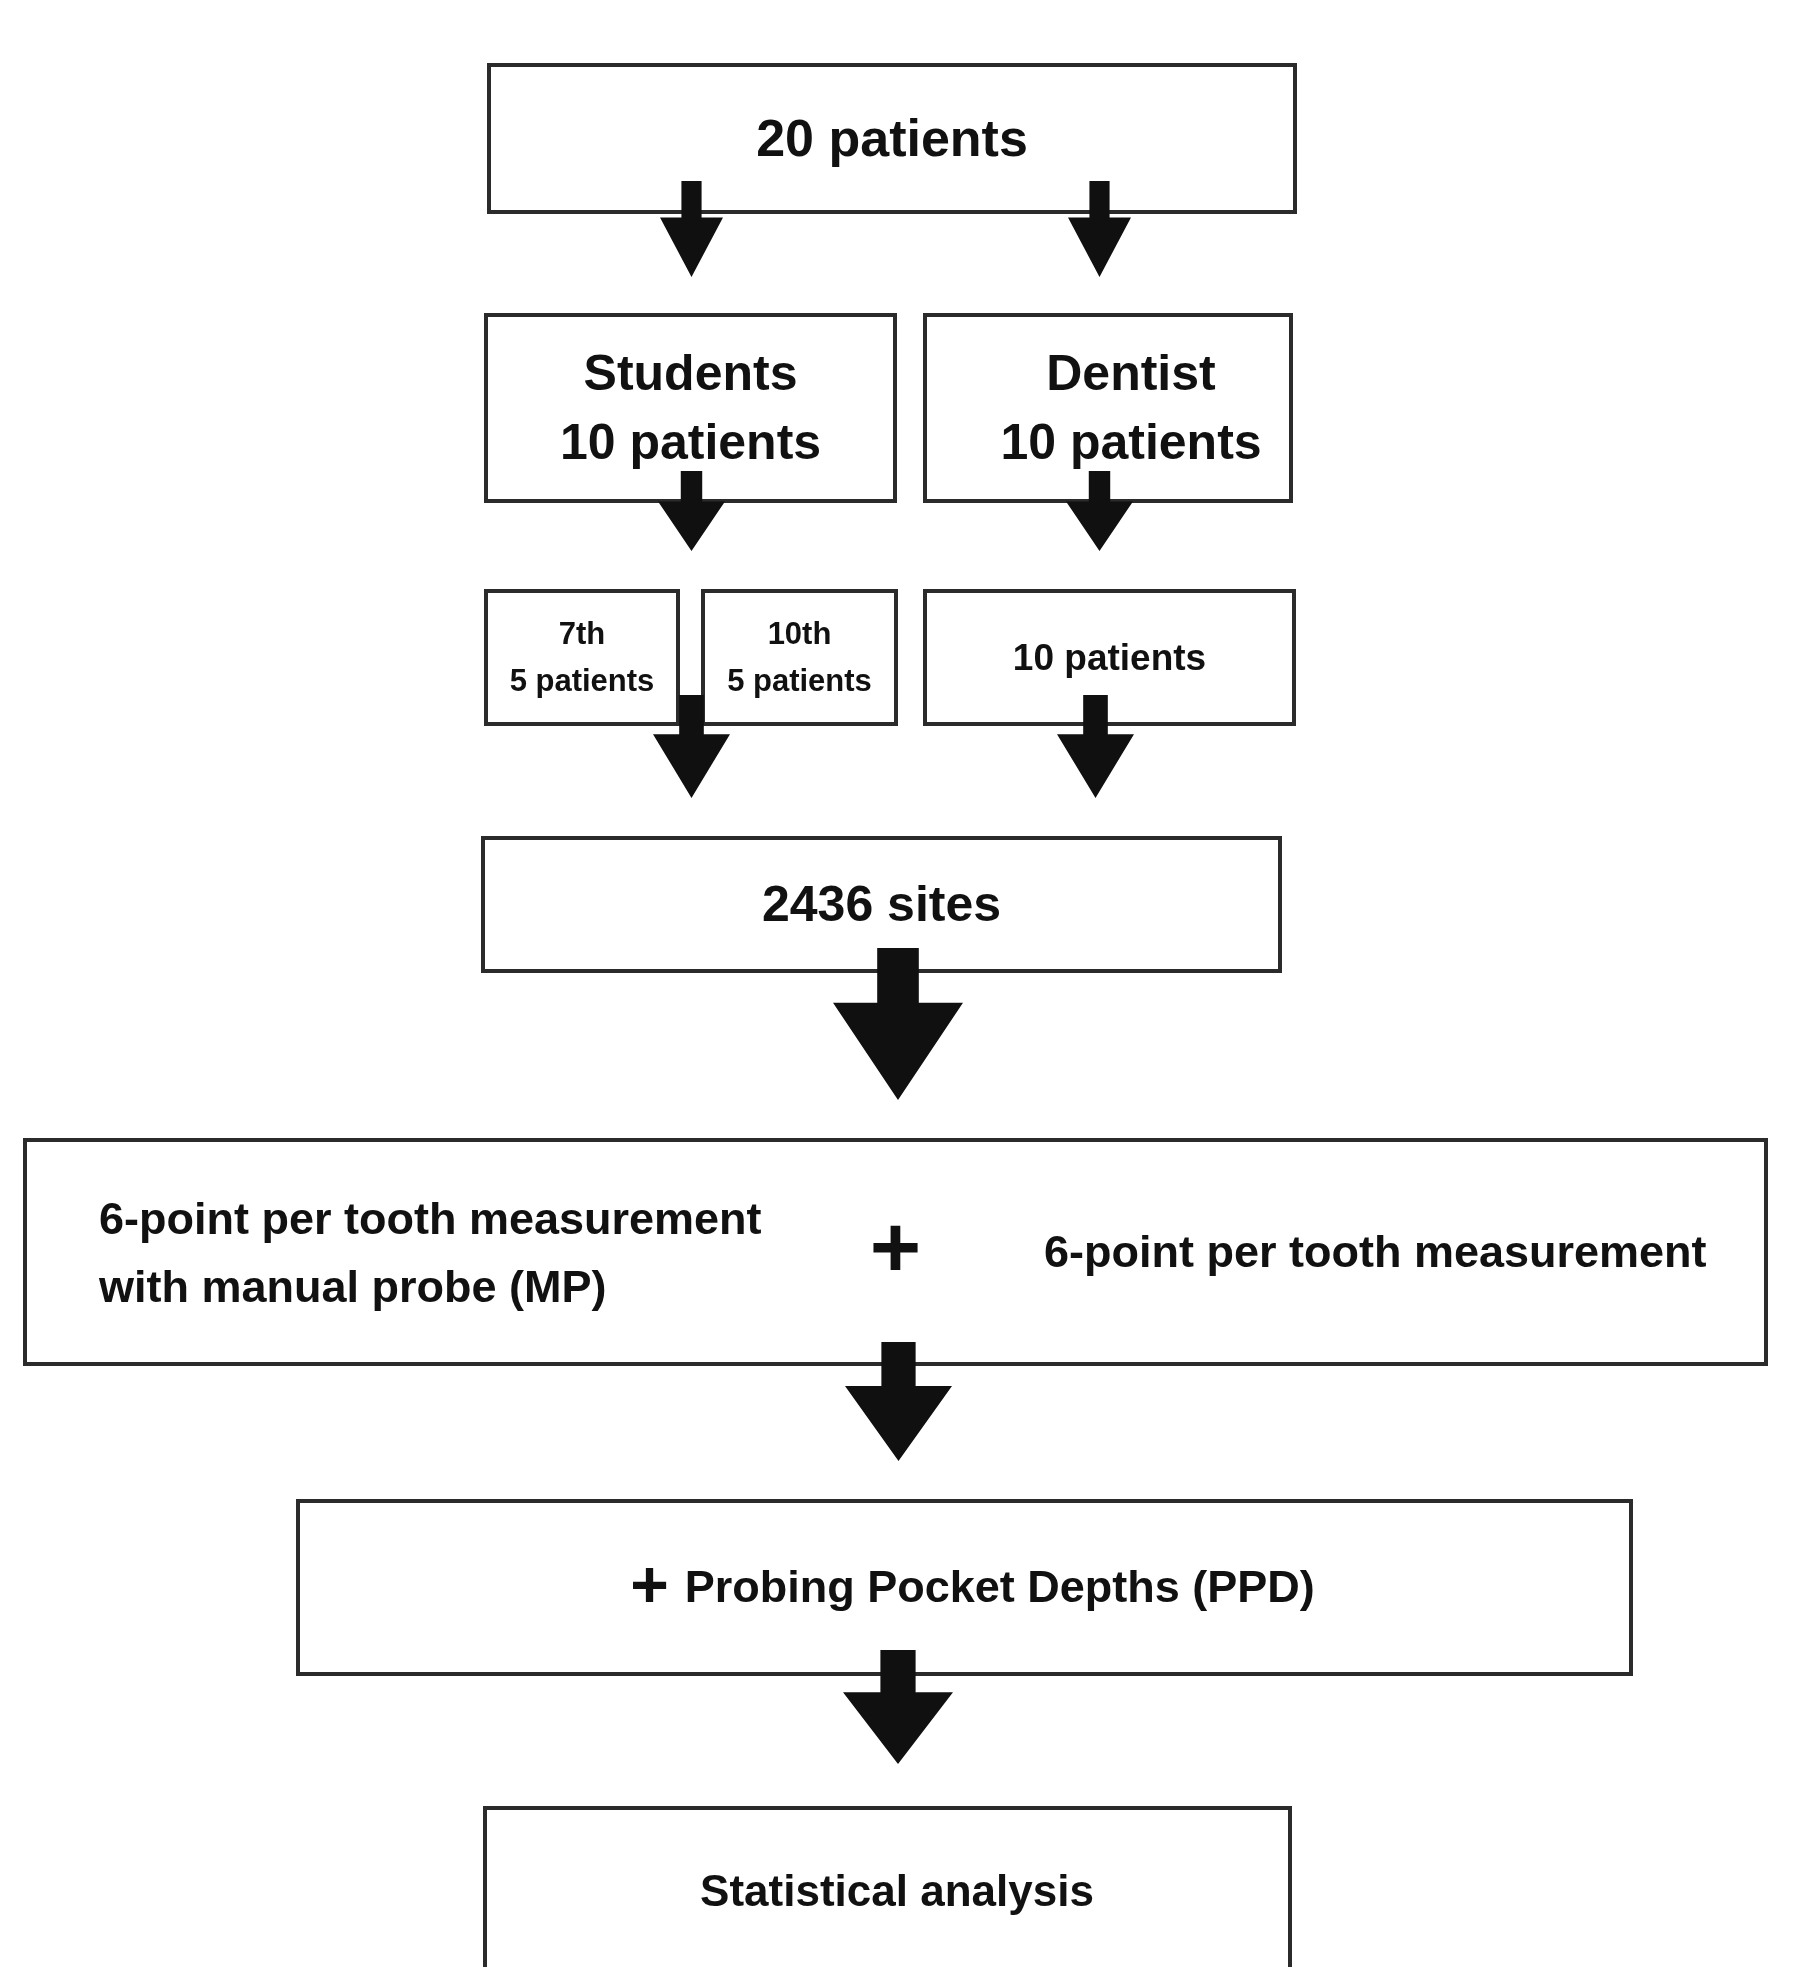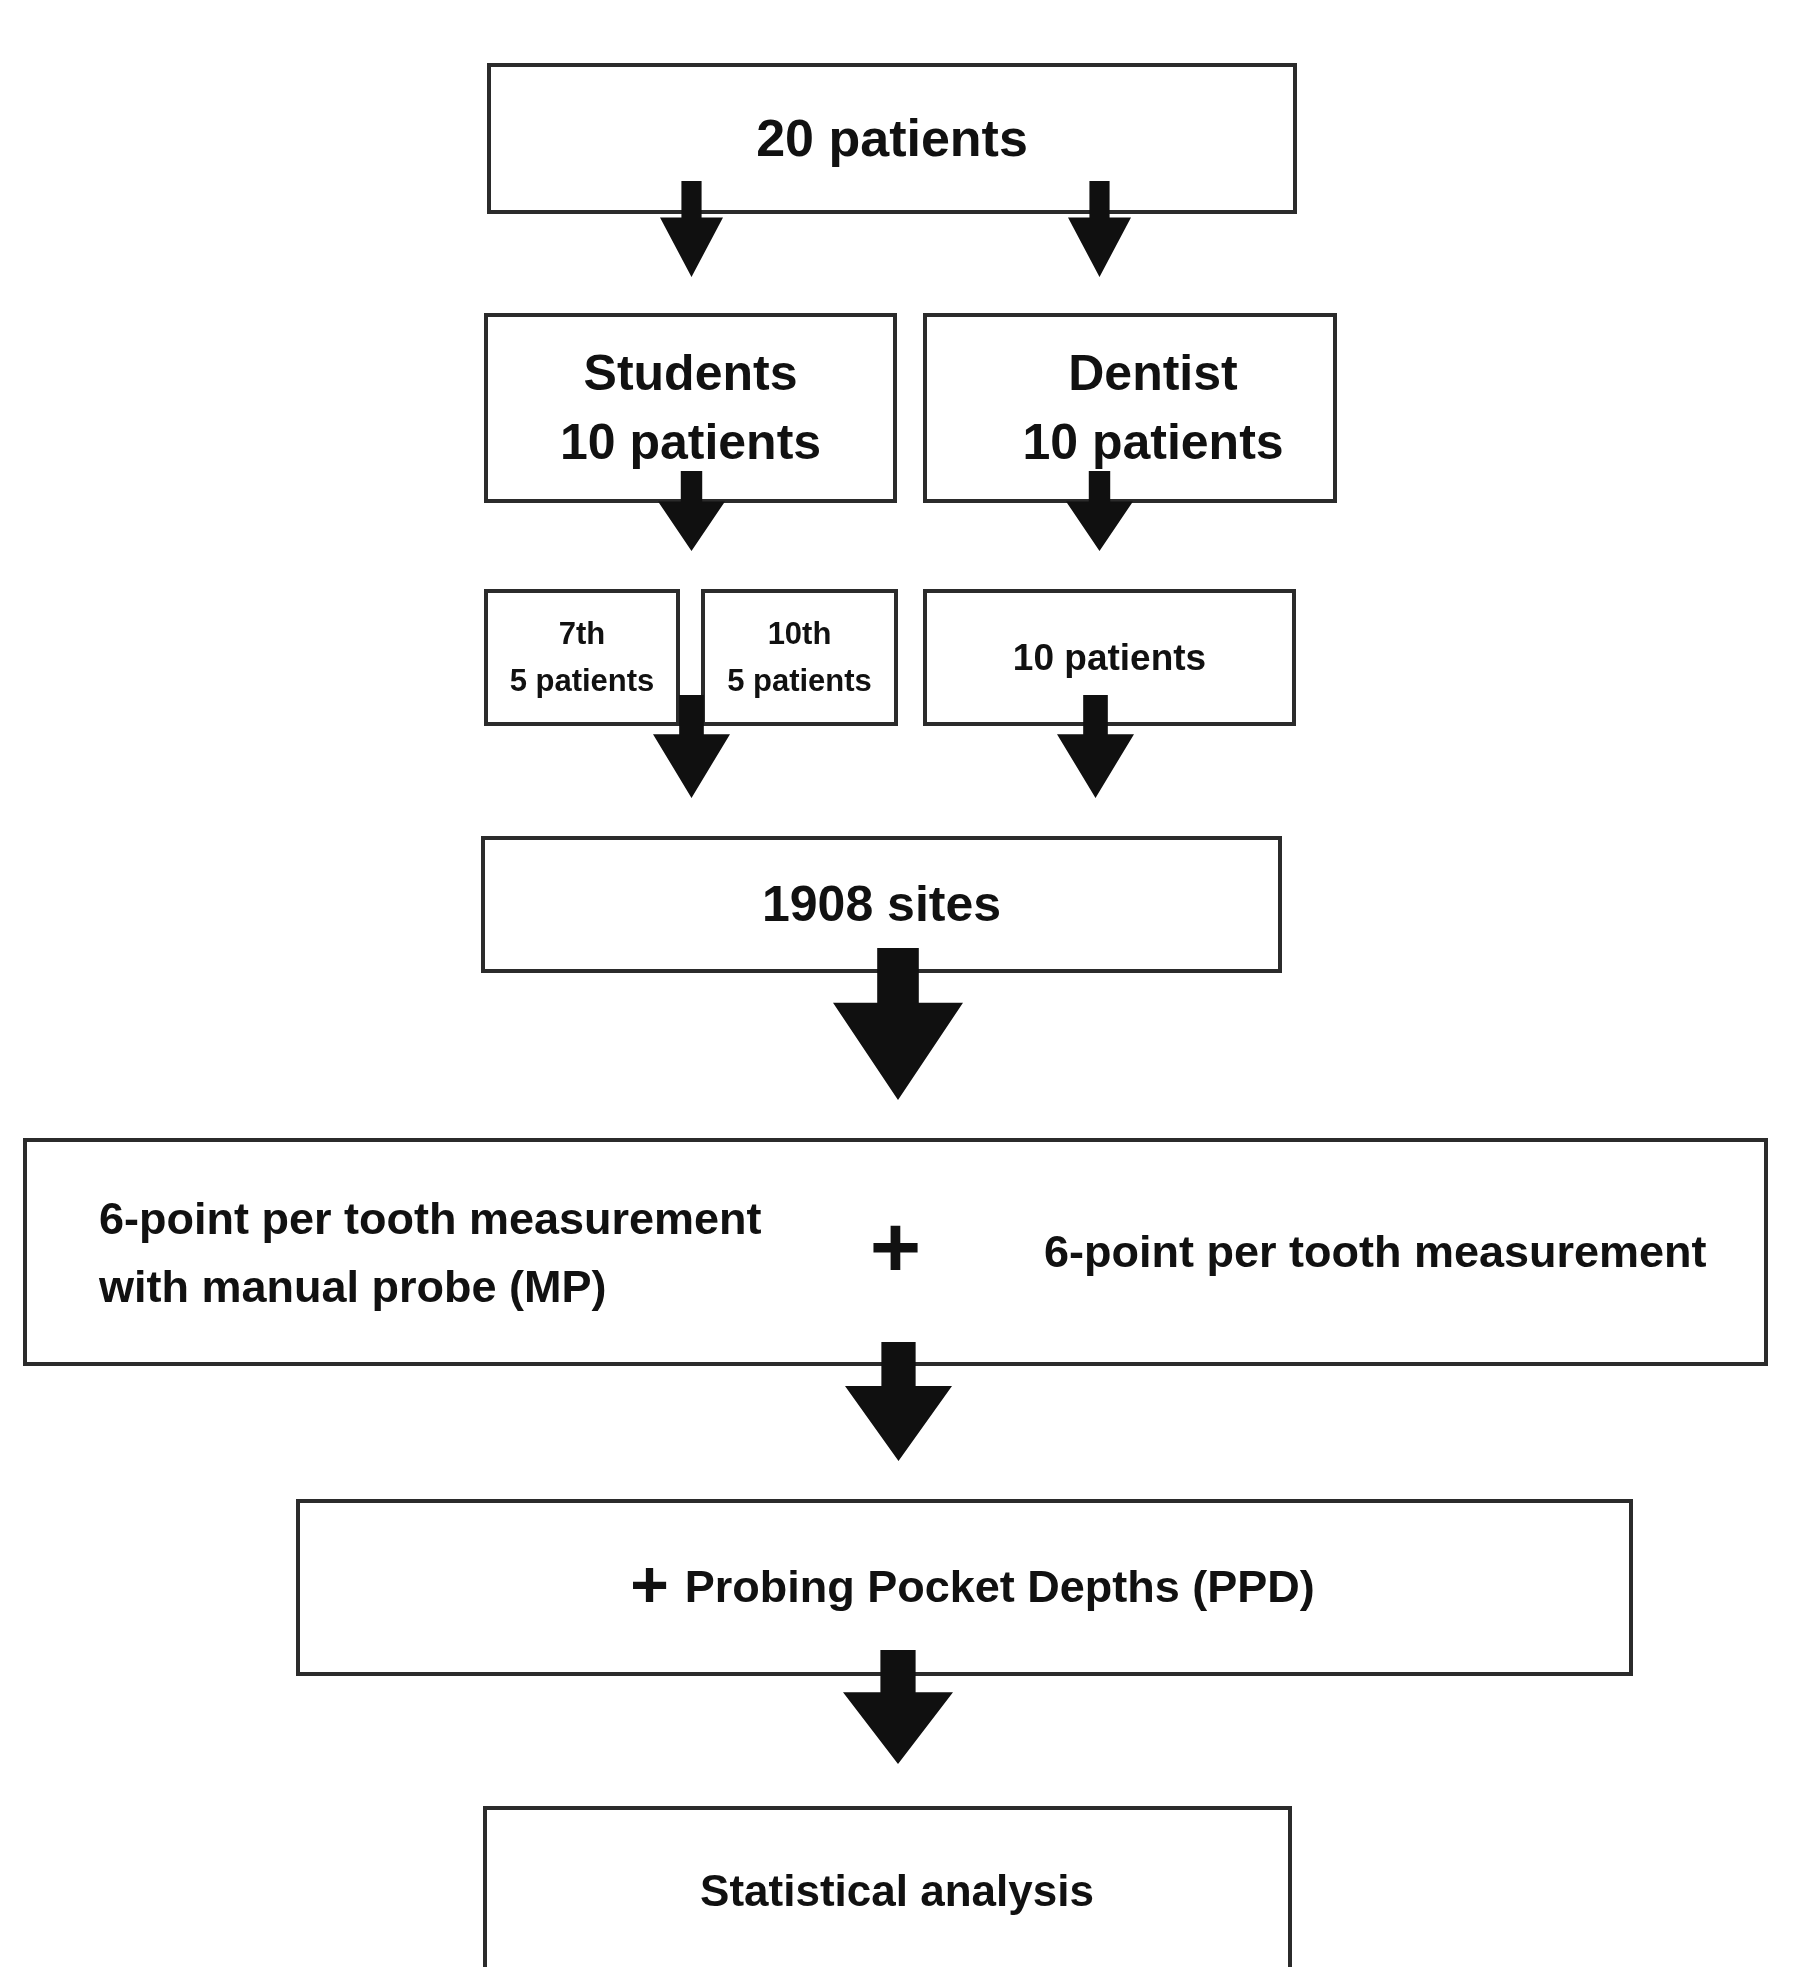--- a/index.html
+++ b/index.html
@@ -78,21 +78,21 @@
   <div class="connector" style="left:1068px; top:181px; width:63px; height:96px;">
     <svg viewBox="0 0 100 100" preserveAspectRatio="none">
       <polygon fill="currentColor" points="34,0 66,0 66,38 100,38 50,100 0,38 34,38"></polygon>
     </svg>
   </div>
 
   <div class="box f50" style="left:484px; top:277px; width:413px; height:190px;">
     <span>Students</span>
     <span>10 patients</span>
   </div>
-  <div class="box f50" style="left:923px; top:277px; width:414px; height:190px;padding-left:46px;">
+  <div class="box f50" style="left:923px; top:277px; width:370px; height:190px;padding-left:46px;">
     <span>Dentist</span>
     <span>10 patients</span>
   </div>
 
   <div class="connector" style="left:658px; top:471px; width:67px; height:80px;">
     <svg viewBox="0 0 100 100" preserveAspectRatio="none">
       <polygon fill="currentColor" points="34,0 66,0 66,38 100,38 50,100 0,38 34,38"></polygon>
     </svg>
   </div>
   <div class="connector" style="left:1066px; top:471px; width:67px; height:80px;">
@@ -118,21 +118,21 @@
       <polygon fill="currentColor" points="34,0 66,0 66,38 100,38 50,100 0,38 34,38"></polygon>
     </svg>
   </div>
   <div class="connector" style="left:1057px; top:695px; width:77px; height:103px;">
     <svg viewBox="0 0 100 100" preserveAspectRatio="none">
       <polygon fill="currentColor" points="34,0 66,0 66,38 100,38 50,100 0,38 34,38"></polygon>
     </svg>
   </div>
 
   <div class="box f50" style="left:481px; top:800px; width:801px; height:137px;">
-    <span>1908 sites</span>
+    <span>2436 sites</span>
   </div>
 
   <div class="connector" style="left:833px; top:948px; width:130px; height:152px;">
     <svg viewBox="0 0 100 100" preserveAspectRatio="none">
       <polygon fill="currentColor" points="34,0 66,0 66,36 100,36 50,100 0,36 34,36"></polygon>
     </svg>
   </div>
 
   <div class="box wide" style="left:23px; top:1102px; width:1745px; height:228px;">
     <div class="wtext" style="left:72px;">

